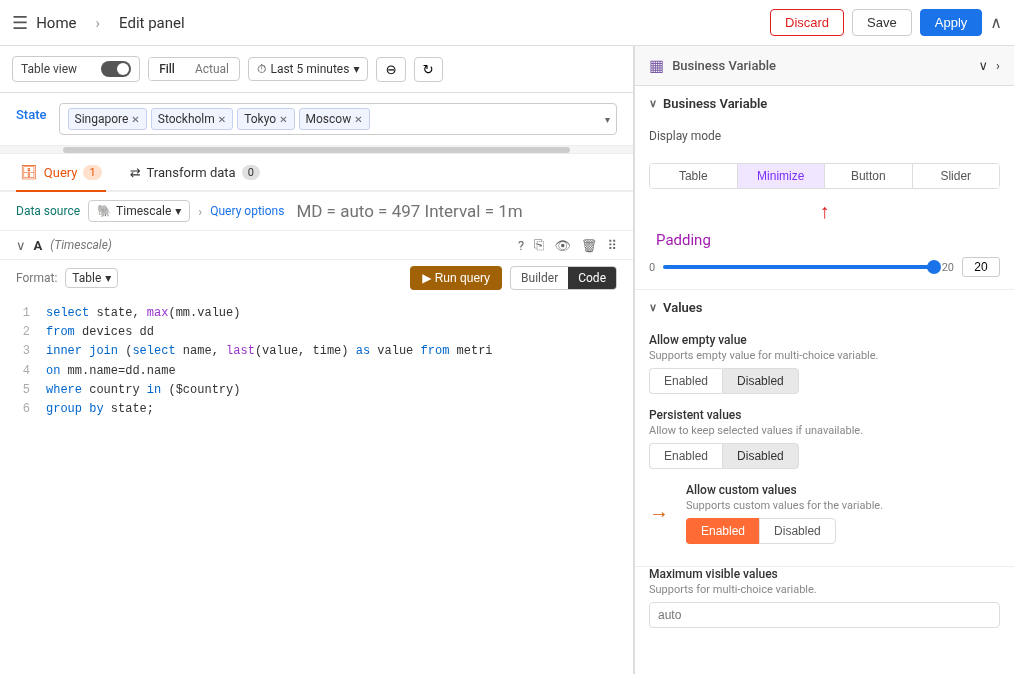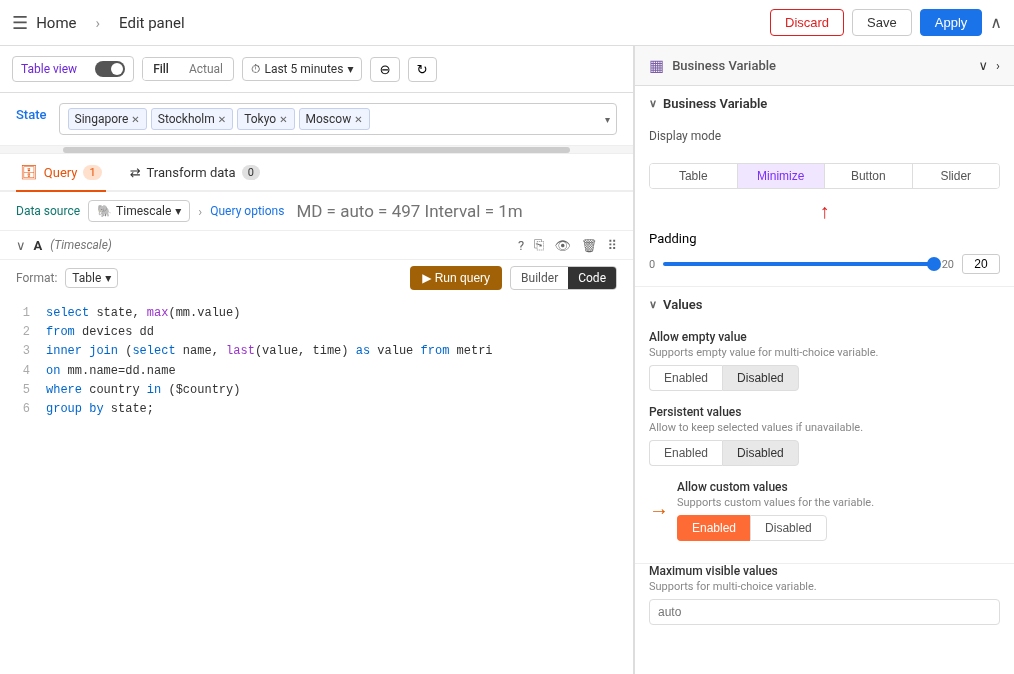--- a/index.html
+++ b/index.html
@@ -24,21 +24,21 @@
     .btn-collapse { background: none; border: none; cursor: pointer; font-size: 16px; color: #555; }
 
     
     .main-layout { display: flex; height: calc(674px - 46px); }
 
     
     .left-panel { flex: 1; border-right: 1px solid #ddd; background: #fff; overflow: hidden; display: flex; flex-direction: column; }
 
     
     .toolbar { display: flex; align-items: center; gap: 8px; padding: 10px 12px; border-bottom: 1px solid #ddd; flex-shrink: 0; }
-    .table-view-toggle { display: flex; align-items: center; gap: 18px; border: 1px solid #ccc; border-radius: 4px; padding: 4px 8px; font-size: 12px; color: #6d28d9; }
+    .table-view-toggle { display: flex; align-items: center; gap: 24px; border: 1px solid #ccc; border-radius: 4px; padding: 4px 8px; font-size: 12px; color: #404040; }
     .toggle-pill { width: 30px; height: 16px; background: #555; border-radius: 10px; position: relative; }
     .toggle-dot { width: 12px; height: 12px; background: #fff; border-radius: 50%; position: absolute; right: 2px; top: 2px; }
     .fill-actual { display: flex; border: 1px solid #ccc; border-radius: 4px; overflow: hidden; }
     .fill-actual span { padding: 4px 10px; cursor: pointer; font-size: 12px; }
     .fill-actual span.active { background: #fff; font-weight: 500; }
     .fill-actual span:not(.active) { color: #777; }
     .time-selector { display: flex; align-items: center; gap: 4px; border: 1px solid #ccc; border-radius: 4px; padding: 4px 8px; font-size: 12px; cursor: pointer; }
     .zoom-btn { border: 1px solid #ccc; border-radius: 4px; padding: 4px 8px; cursor: pointer; background: #fff; }
     .refresh-btn { border: 1px solid #ccc; border-radius: 4px; padding: 4px 8px; cursor: pointer; background: #fff; }
 
@@ -112,21 +112,21 @@
     .mode-buttons { display: flex; gap: 0; border: 1px solid #ddd; border-radius: 4px; overflow: hidden; }
     .mode-btn { flex: 1; padding: 5px 8px; text-align: center; font-size: 12px; cursor: pointer; background: #fff; border: none; border-right: 1px solid #ddd; color: #555; }
     .mode-btn:last-child { border-right: none; }
     .mode-btn.active { background: #f0e6ff; color: #7b2ff7; font-weight: 500; }
 
     
     .arrow-indicator { text-align: center; color: #e02020; font-size: 20px; padding: 2px 0; }
 
     
     .padding-row { padding: 6px 14px 12px; }
-    .padding-label { font-size: 13px; color: #000000; margin-bottom: 8px; }
+    .padding-label { font-size: 15px; color: #a21caf; margin-bottom: 8px; margin-left: 7px; }
     .slider-row { display: flex; align-items: center; gap: 8px; }
     .slider-min { font-size: 11px; color: #777; }
     .slider-max { font-size: 11px; color: #777; }
     .slider-track { flex: 1; position: relative; height: 4px; background: #1a73e8; border-radius: 2px; }
     .slider-thumb { width: 14px; height: 14px; background: #1a73e8; border-radius: 50%; position: absolute; right: -7px; top: -5px; cursor: pointer; }
     .slider-value { border: 1px solid #ccc; border-radius: 3px; padding: 2px 6px; font-size: 12px; width: 38px; text-align: center; }
 
     
     .values-section { padding: 8px 14px; }
     .value-group { margin-bottom: 14px; }
@@ -364,21 +364,21 @@
           <div class="value-group-label">Persistent values</div>
           <div class="value-group-desc">Allow to keep selected values if unavailable.</div>
           <div class="toggle-buttons">
             <button class="toggle-btn">Enabled</button>
             <button class="toggle-btn active-disabled">Disabled</button>
           </div>
         </div>
 
         <div class="value-group" style="display:flex; align-items:flex-start; gap:8px;">
           <span style="color:#e05c00; font-size:20px; margin-top:16px;">→</span>
-          <div style="flex:1;">
+          <div style="flex:1;margin-left:9px;">
             <div class="value-group-label">Allow custom values</div>
             <div class="value-group-desc">Supports custom values for the variable.</div>
             <div class="toggle-buttons">
               <button class="toggle-btn toggle-btn-highlighted">Enabled</button>
               <button class="toggle-btn">Disabled</button>
             </div>
           </div>
         </div>
       </div>
     </div>

